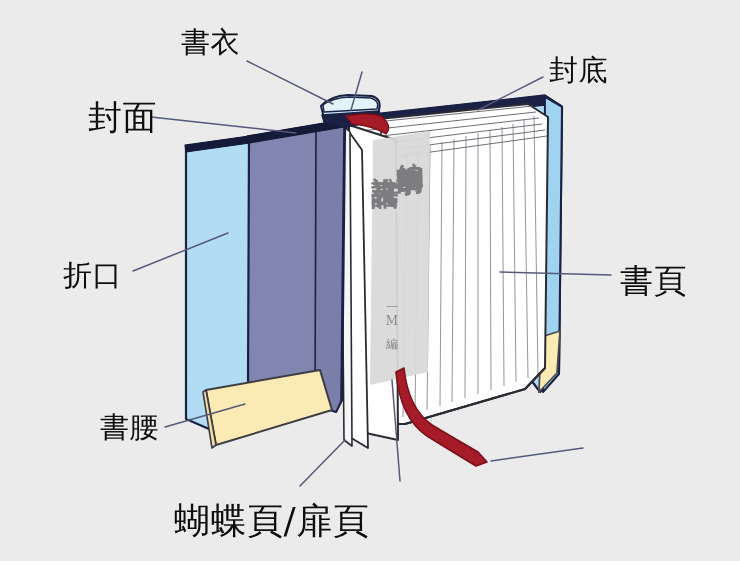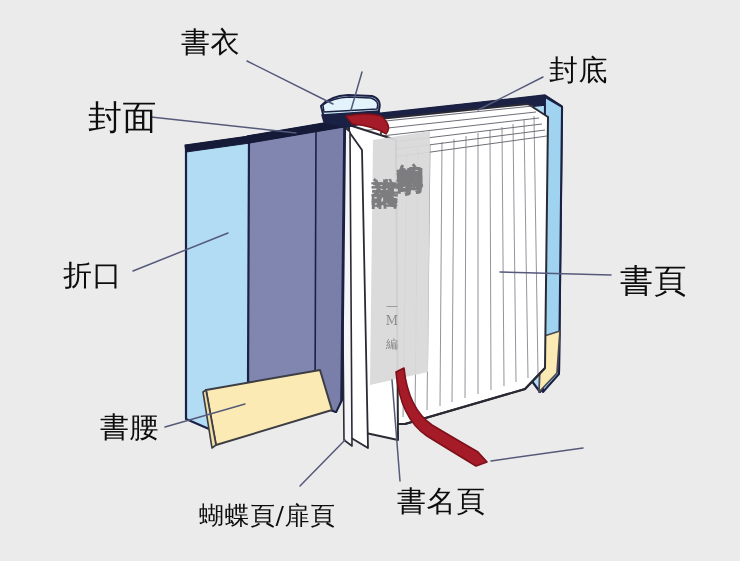--- a/index.html
+++ b/index.html
@@ -179,16 +179,15 @@
   <div class="title-col" style="left:397px;top:141px;font-size:27px;">編輯的事</div>
   <div class="title-col" style="left:372px;top:155px;font-size:27px;">說來話長</div>
   <div class="title-sub" style="left:386px;top:300px;font-size:12px;">一 M編</div>
 
   <div class="label" style="left:181px;top:28px;font-size:29px;">書衣</div>
   <div class="label" style="left:549px;top:56px;font-size:29px;">封底</div>
   <div class="label" style="left:88px;top:100px;font-size:34px;">封面</div>
   <div class="label" style="left:63px;top:261px;font-size:29px;">折口</div>
   <div class="label" style="left:620px;top:264px;font-size:33px;">書頁</div>
   <div class="label" style="left:100px;top:413px;font-size:29px;">書腰</div>
-  <div class="label" style="left:397px;top:487px;font-size:29px;">書名頁</div>
-  <div class="label" style="left:174px;top:503px;font-size:25px;margin-left:25px;">蝴蝶頁/扉頁</div>
+  <div class="label" style="left:174px;top:503px;font-size:36px;">蝴蝶頁/扉頁</div>
 
 </div>
 
 </body></html>

